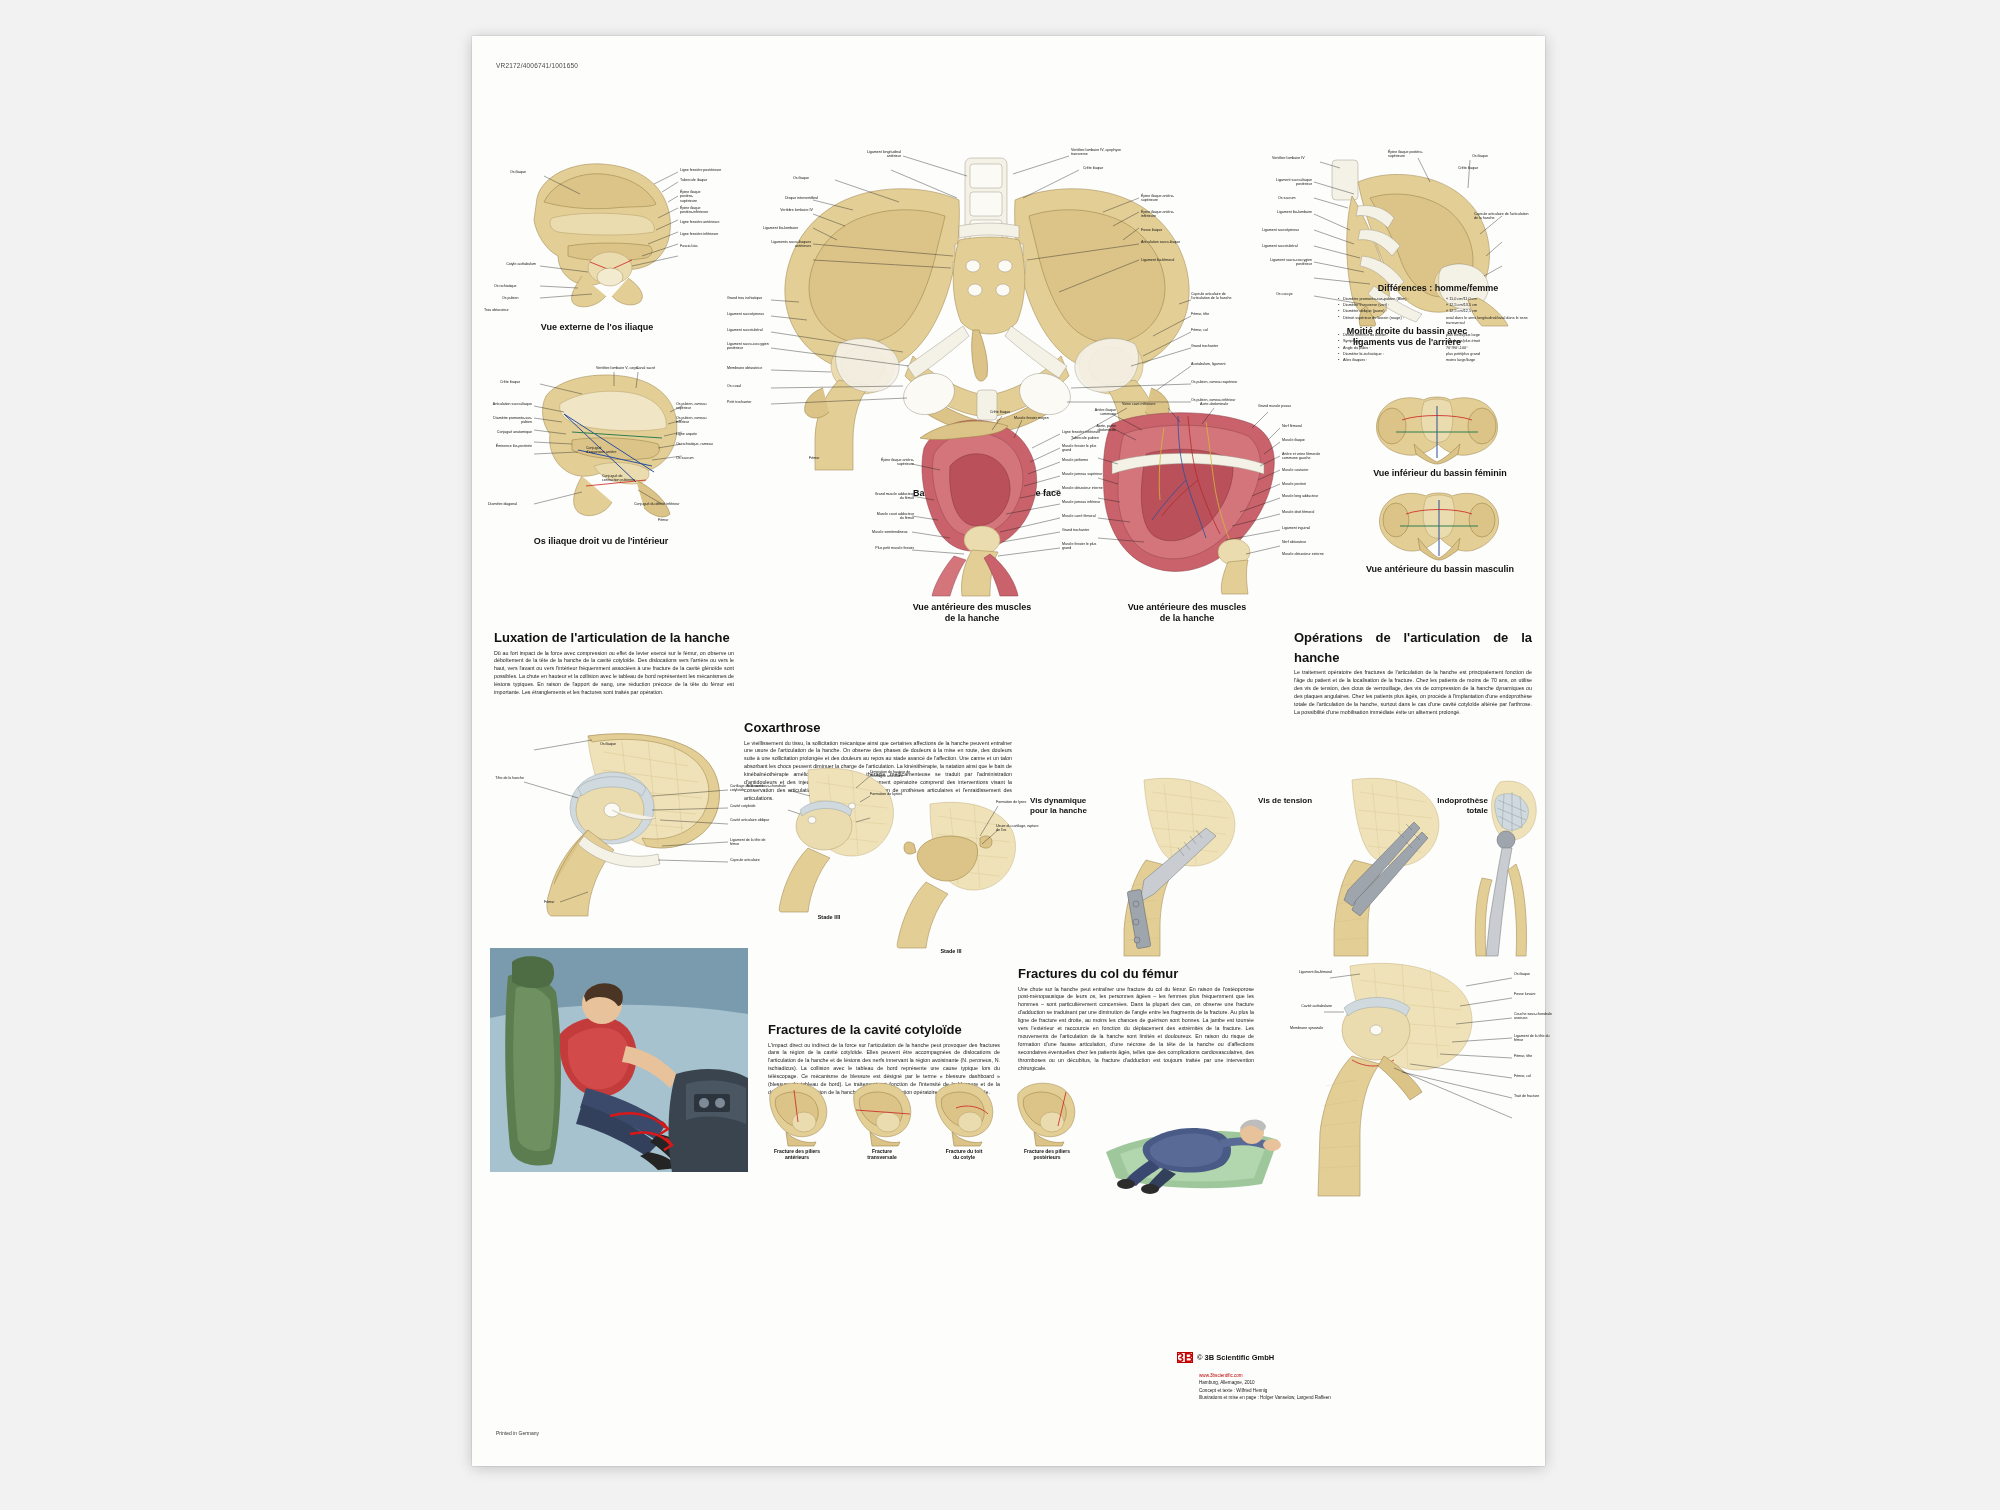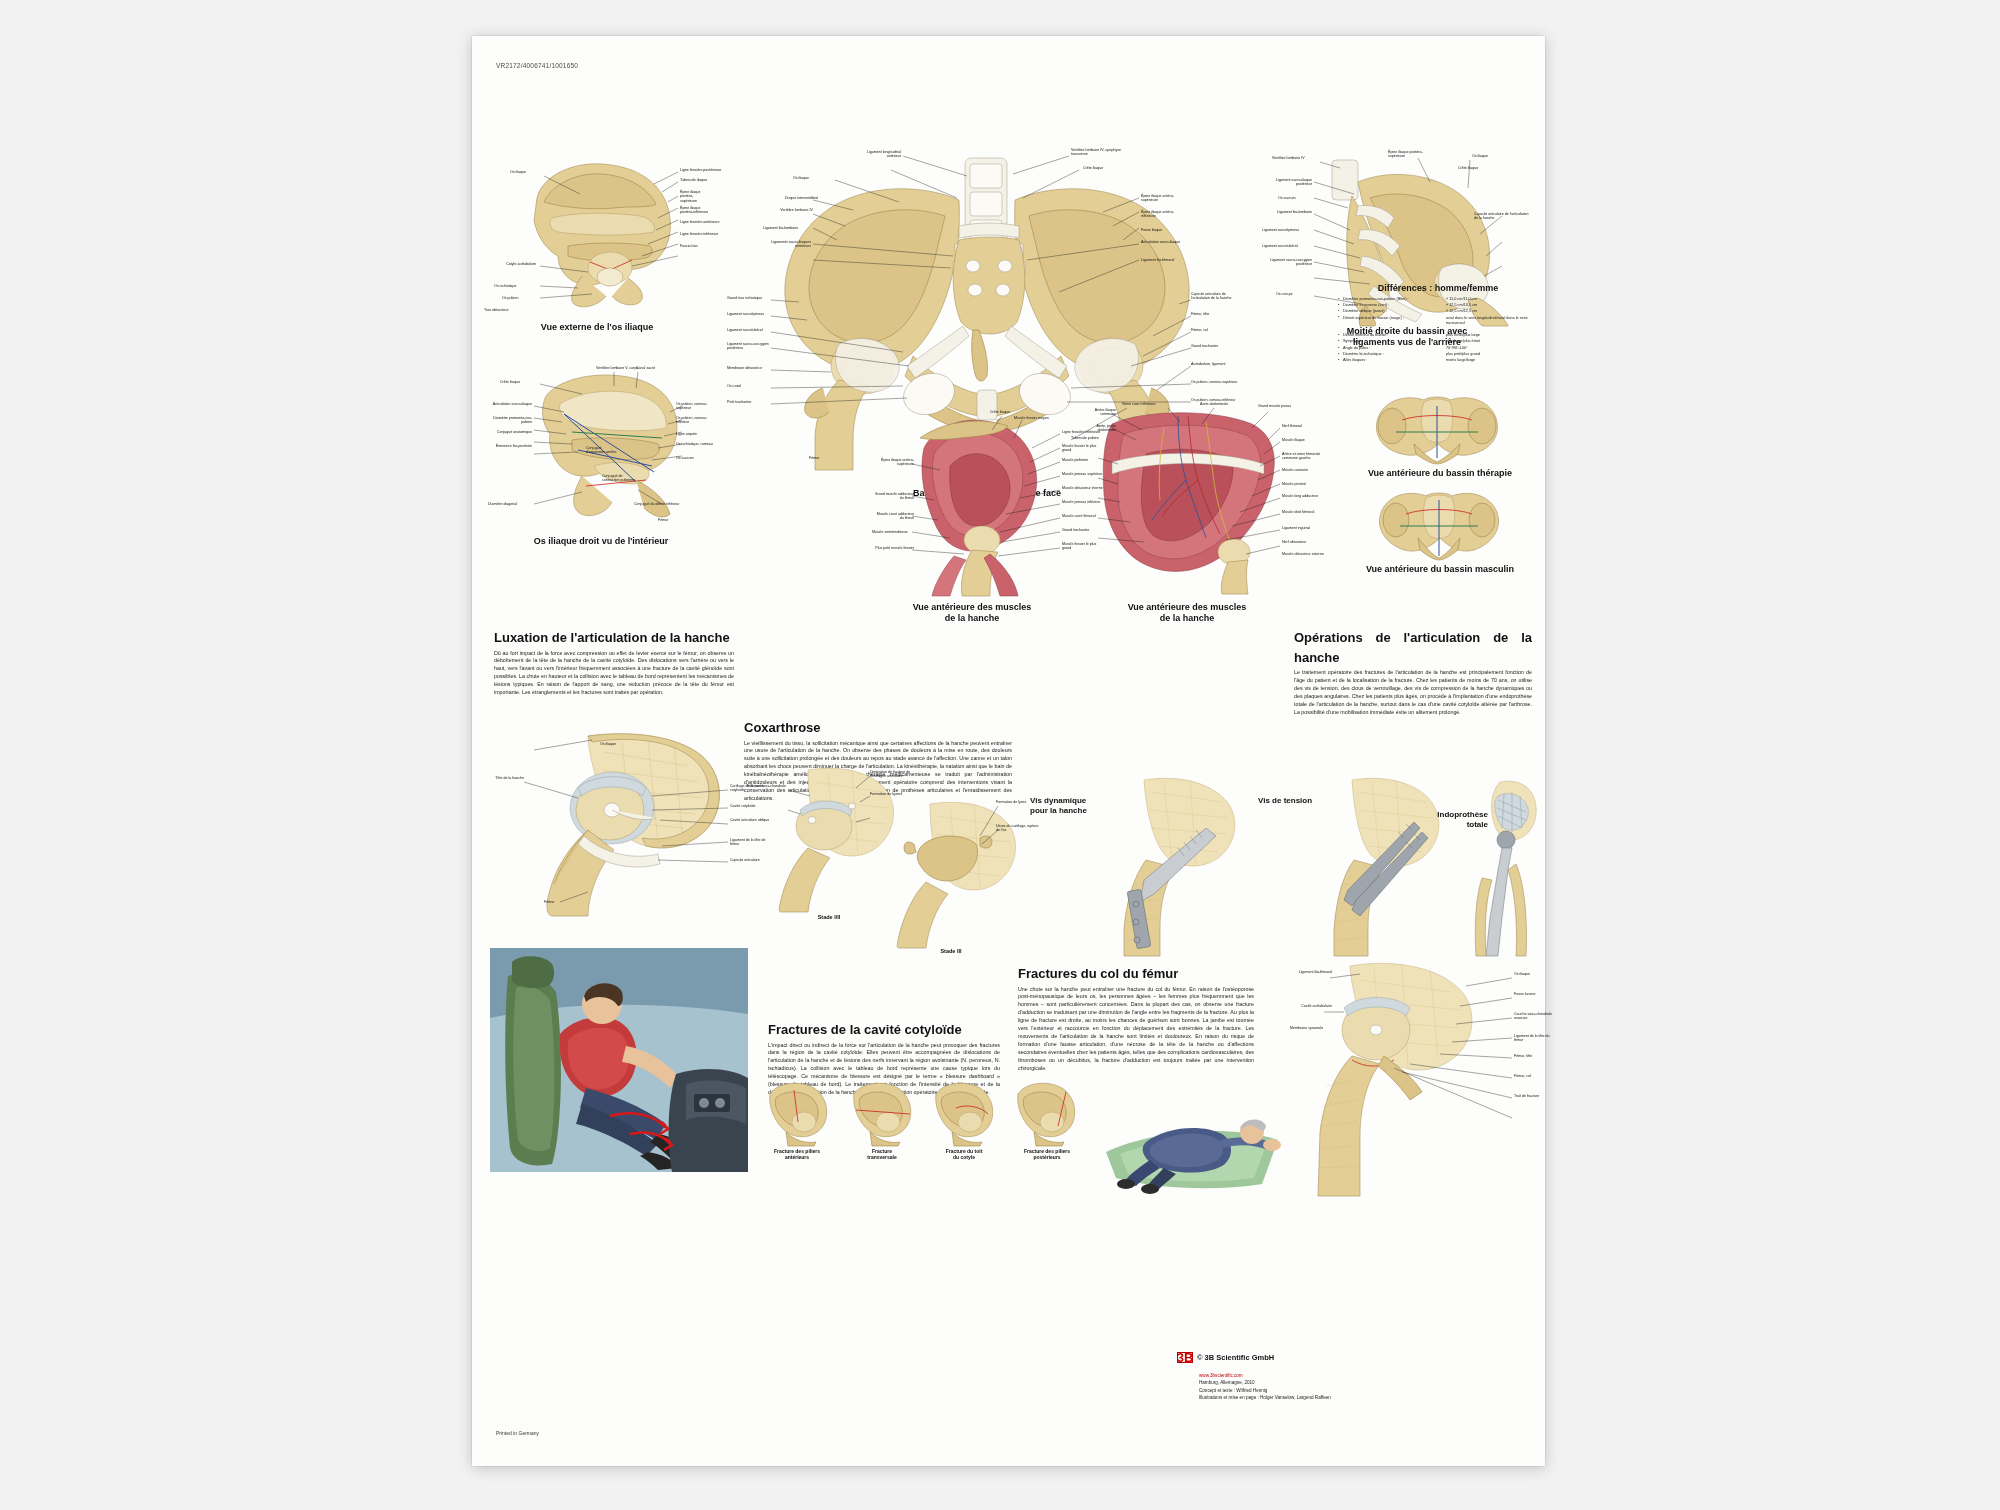--- a/index.html
+++ b/index.html
@@ -457,21 +457,21 @@
           <path class="bone3" d="M62 10 C70 6 80 6 88 10 C92 22 92 36 86 46 C80 52 70 52 64 46 C58 36 58 22 62 10 Z"></path>
           <ellipse class="bone2" cx="30" cy="34" rx="14" ry="18"></ellipse>
           <ellipse class="bone2" cx="120" cy="34" rx="14" ry="18"></ellipse>
           <path class="bone2" d="M52 52 C62 62 70 68 75 70 C80 68 88 62 98 52 L96 62 C88 68 80 72 75 72 C70 72 62 68 54 62 Z"></path>
           <path class="blueln" d="M75 14 L75 66"></path>
           <path class="greenln" d="M34 40 L116 40"></path>
           <path class="redline" d="M40 28 C56 22 94 22 110 28"></path>
         </g>
       </svg>
     </div>
-    <div class="cap" style="left:870px; top:432px; width:196px;">Vue antérieure du bassin thérapie</div>
+    <div class="cap" style="left:870px; top:432px; width:196px;">Vue inférieur du bassin féminin</div>
 
     <div class="fig" style="left:896px; top:452px; width:142px; height:72px;">
       <svg width="142" height="72" viewBox="0 0 142 72">
         <g>
           <path class="bone" d="M14 22 C22 6 42 2 58 8 C62 4 80 4 84 8 C100 2 120 6 128 22 C136 40 124 56 106 62 C92 66 80 58 72 50 C64 58 50 66 36 62 C18 56 6 40 14 22 Z"></path>
           <path class="bone3" d="M58 10 C66 6 76 6 84 10 C88 22 88 36 82 46 C76 52 66 52 60 46 C54 36 54 22 58 10 Z"></path>
           <ellipse class="bone2" cx="28" cy="32" rx="13" ry="17"></ellipse>
           <ellipse class="bone2" cx="114" cy="32" rx="13" ry="17"></ellipse>
           <path class="bone2" d="M50 50 C60 62 66 68 71 70 C76 68 82 62 92 50 L90 62 C82 68 76 72 71 72 C66 72 60 68 52 62 Z"></path>
           <path class="blueln" d="M71 12 L71 68"></path>
@@ -770,21 +770,21 @@
           <g stroke="#5c636a" stroke-width="0.4" fill="none">
             <path d="M76 48 L82 54"></path>
               <path d="M68 56 L74 62"></path>
             <path d="M84 58 L90 64"></path>
               <path d="M76 66 L82 72"></path>
           </g>
         </g>
       </svg>
     </div>
 
-    <div class="cap" style="left:946px; top:760px; width:70px; text-align:right; white-space:pre-line; font-size:8px;margin-top:14px;">Indoprothèse
+    <div class="cap" style="left:946px; top:760px; width:70px; text-align:right; white-space:pre-line; font-size:8px;">Indoprothèse
 totale</div>
     <div class="fig" style="left:1000px; top:742px; width:66px; height:180px;">
       <svg width="66" height="180" viewBox="0 0 66 180">
         <g>
           <path class="spong" d="M28 4 C48 0 62 10 64 28 C66 46 56 60 42 62 C30 64 22 52 20 36 C18 22 22 10 28 4 Z"></path>
           <path class="cart" d="M26 18 C38 12 52 18 56 30 C58 40 52 50 42 52 C32 54 26 46 24 36 C22 28 22 22 26 18 Z"></path>
           <g stroke="#8f9ea6" stroke-width="0.5" fill="none">
             <path d="M26 22 L54 34"></path>
               <path d="M25 30 L54 42"></path>
             <path d="M26 38 L50 50"></path>

